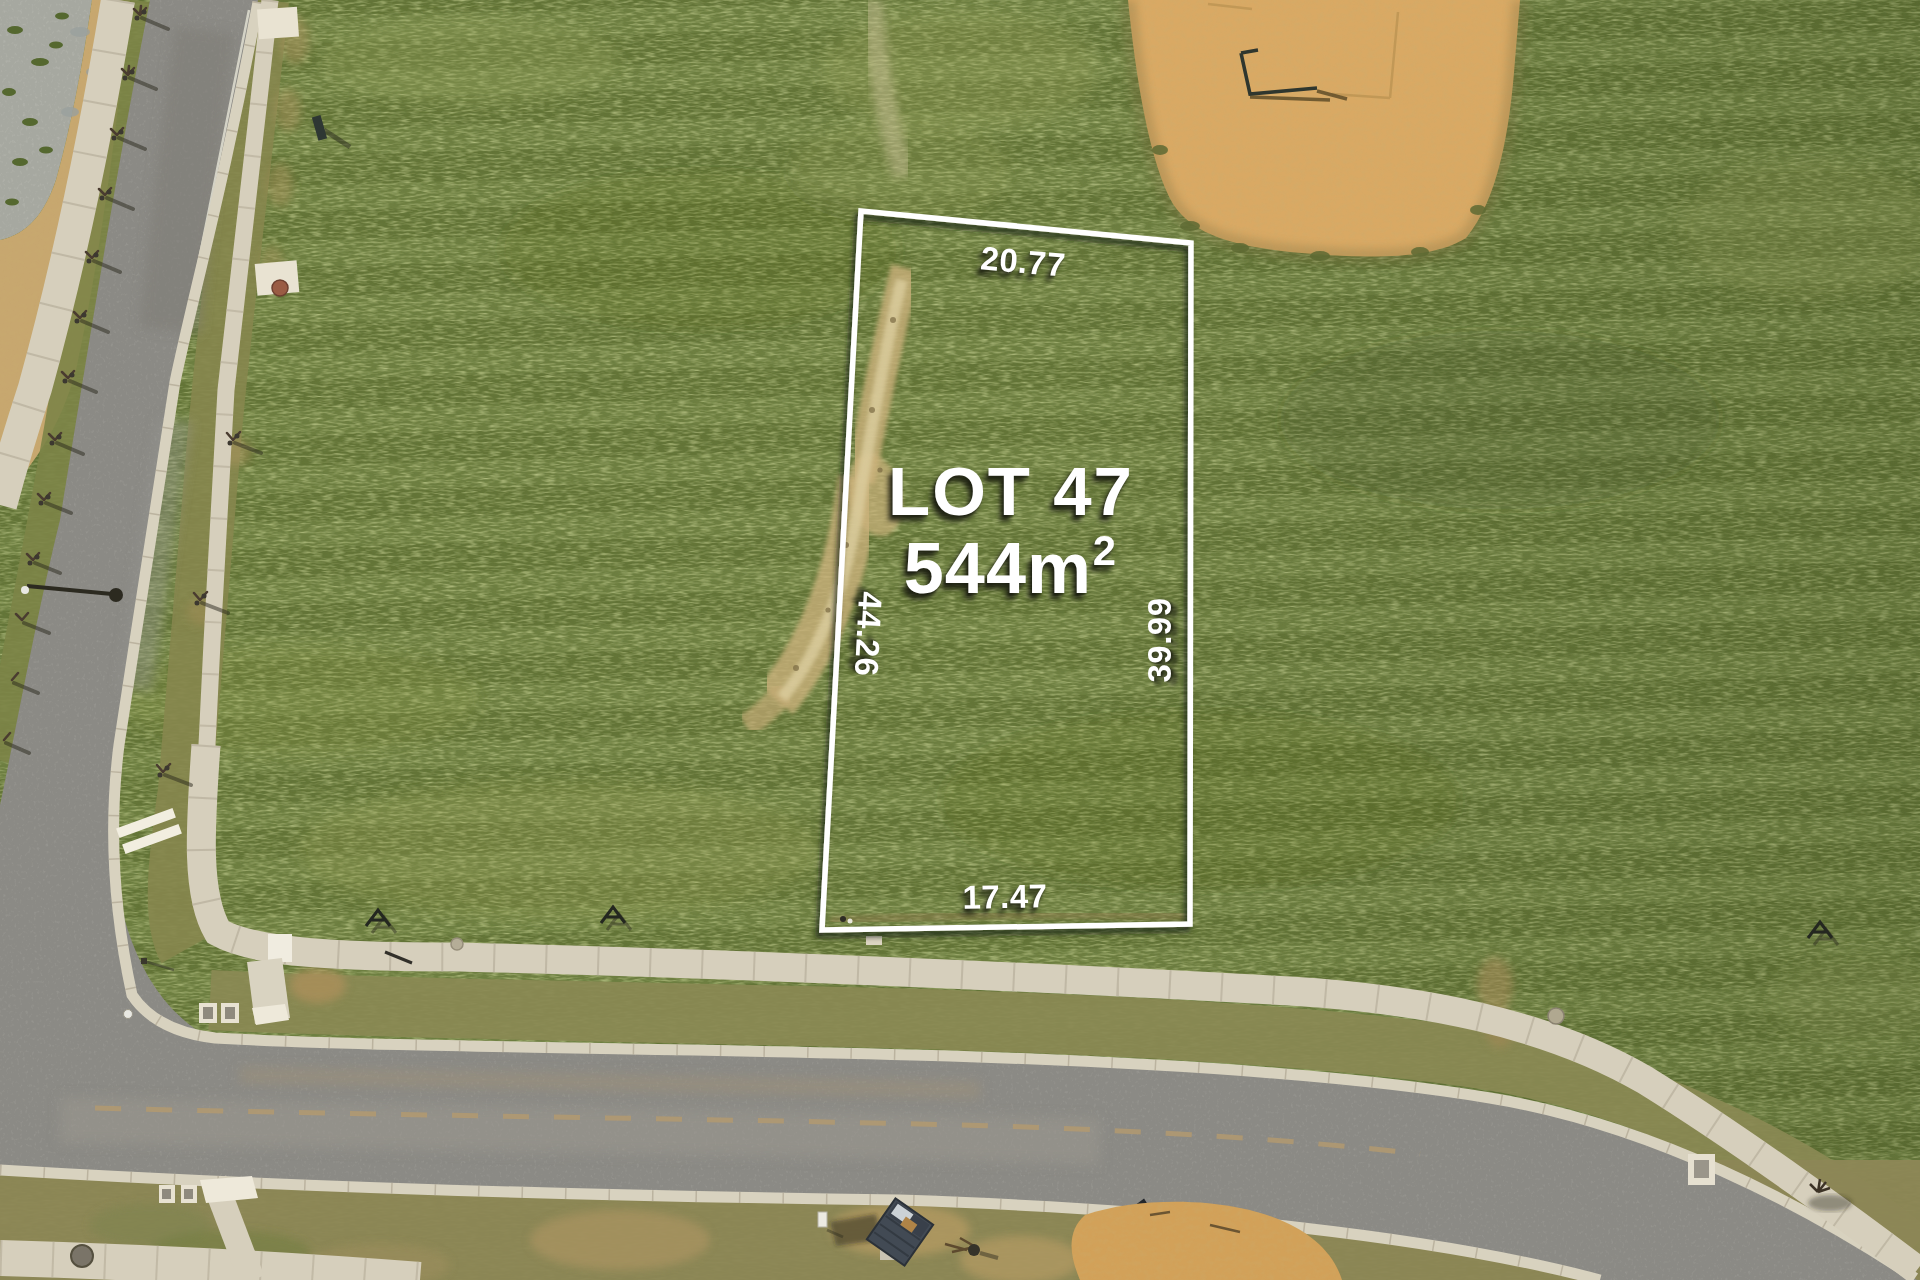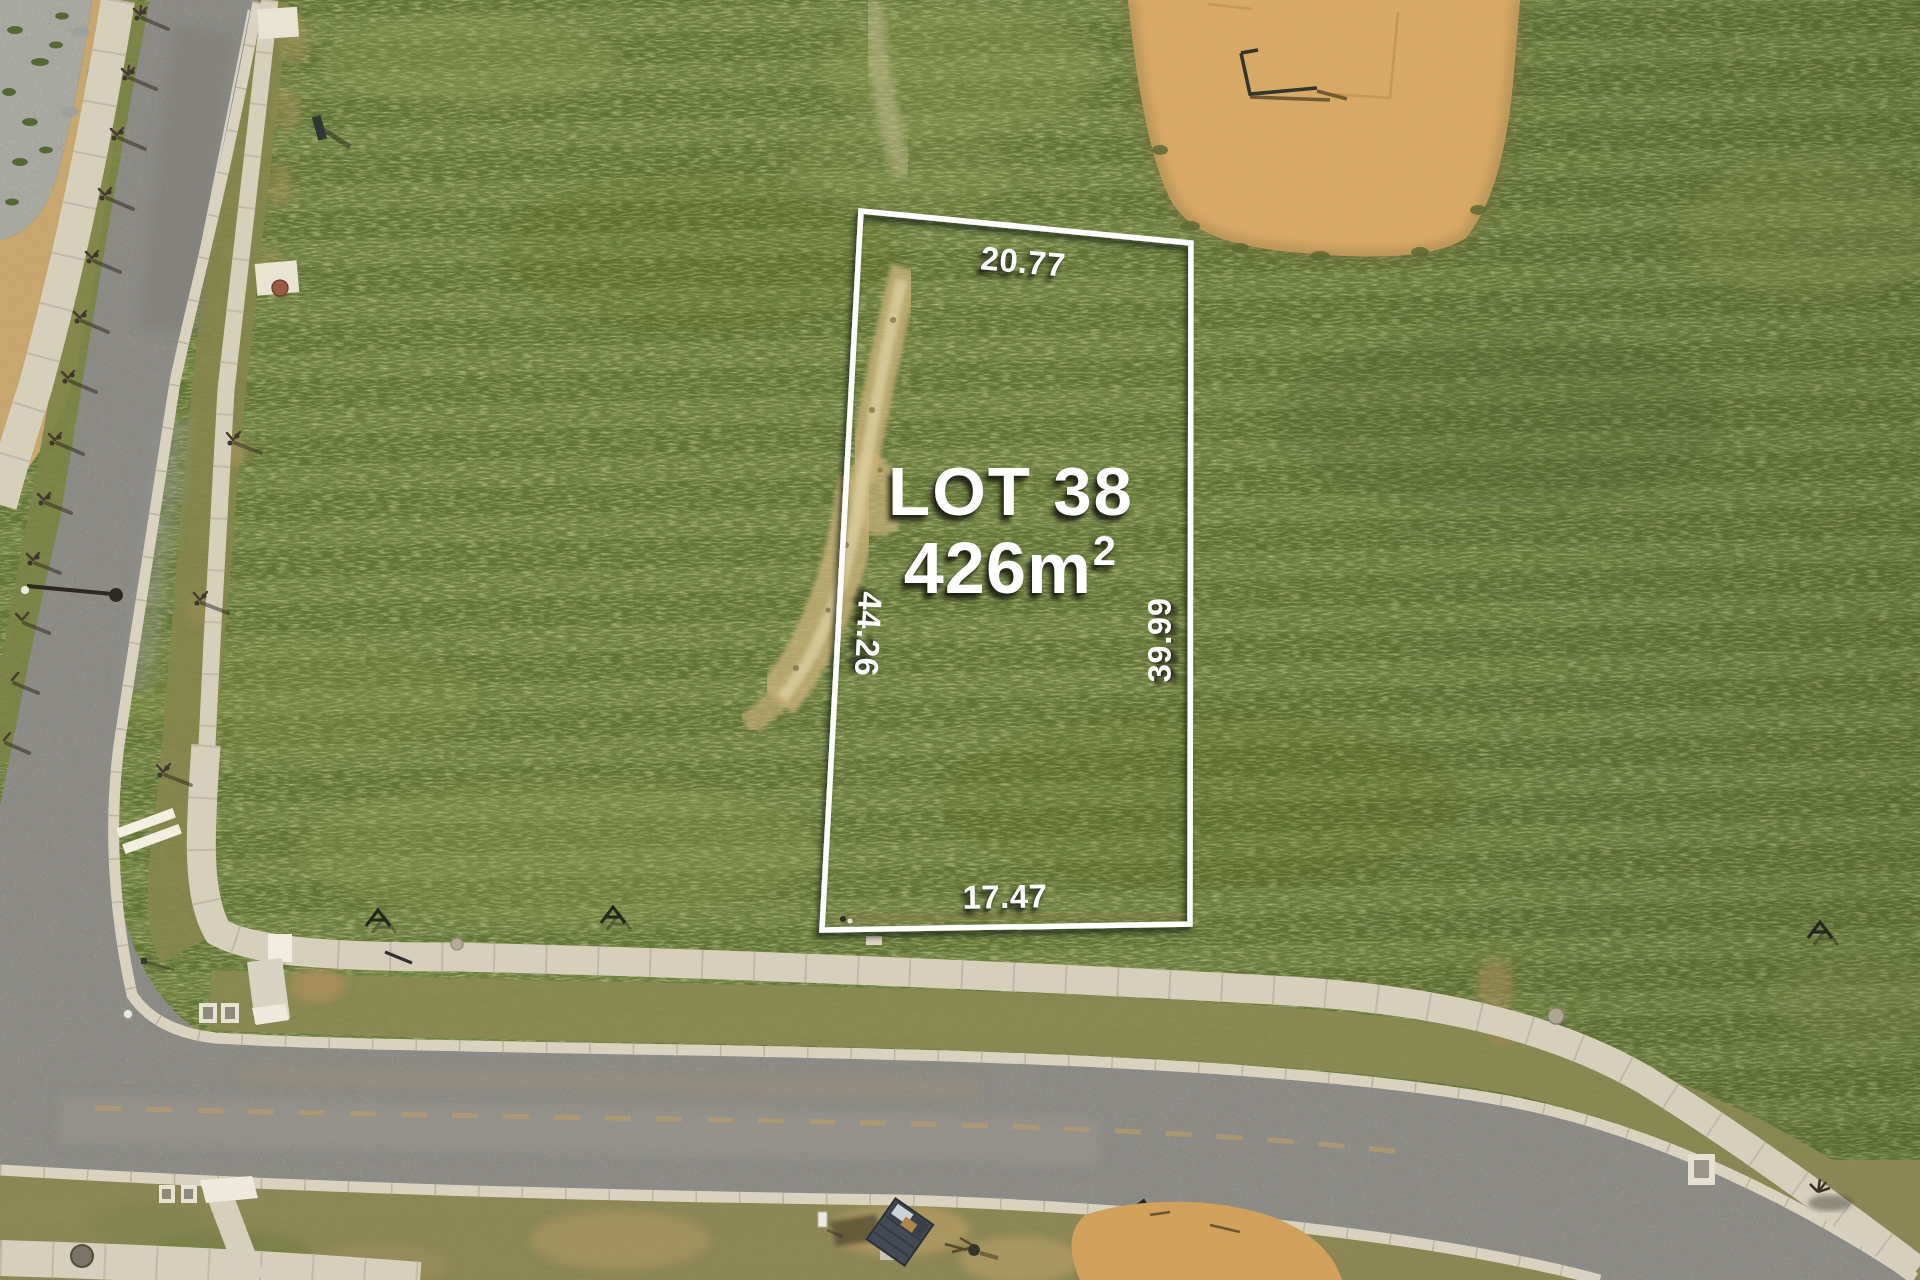--- a/index.html
+++ b/index.html
@@ -384,23 +384,23 @@
       <path d="M 1085,1215 C 1130,1200 1190,1198 1240,1208 C 1300,1220 1332,1248 1342,1280 L 1080,1280 C 1068,1252 1068,1230 1085,1215 Z" fill="#7e5c24" filter="url(#fSand)" opacity="0.6"></path>
       <path d="M 1210,1225 l 30,7 M 1150,1215 l 20,-3" stroke="#6b5532" stroke-width="2.5" fill="none"></path>
     </g>
   </g>
 
   <g filter="url(#fShadow)">
     <polygon points="861,211 1191,243 1190,924 822,930" fill="none" style="stroke:var(--boundary,#ffffff)" stroke-width="5.5" stroke-linejoin="miter"></polygon>
   </g>
 </svg>
 
-  <div class="ovl lot-name" style="left:1011px;top:491px;transform:translate(-50%,-50%);">LOT 38</div>
-
-  <div class="ovl lot-area" style="left:1010px;top:568px;transform:translate(-50%,-50%);"><span>426m</span><sup>2</sup></div>
+  <div class="ovl lot-name" style="left:1011px;top:491px;transform:translate(-50%,-50%);">LOT 47</div>
+
+  <div class="ovl lot-area" style="left:1010px;top:568px;transform:translate(-50%,-50%);"><span>544m</span><sup>2</sup></div>
 
   <div class="ovl dim" style="left:1023px;top:262px;transform:translate(-50%,-50%) rotate(5deg);">20.77</div>
 
   <div class="ovl dim" style="left:1005px;top:897px;transform:translate(-50%,-50%) rotate(-1deg);">17.47</div>
 
   <div class="ovl dim" style="left:868px;top:634px;transform:translate(-50%,-50%) rotate(93deg);">44.26</div>
 
   <div class="ovl dim" style="left:1160px;top:640px;transform:translate(-50%,-50%) rotate(-90deg);">39.99</div>
 </div>
 

